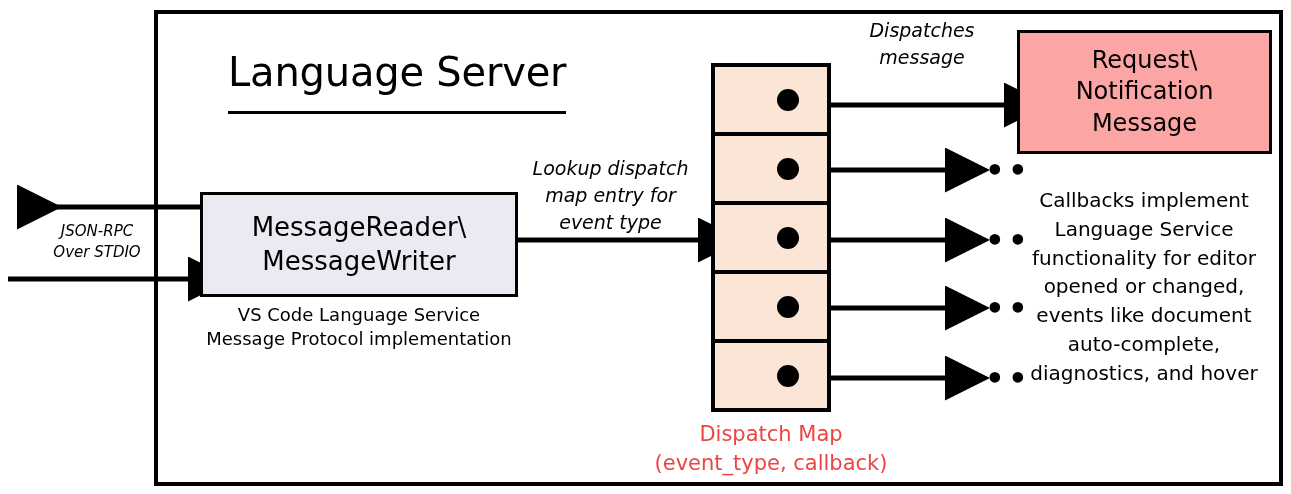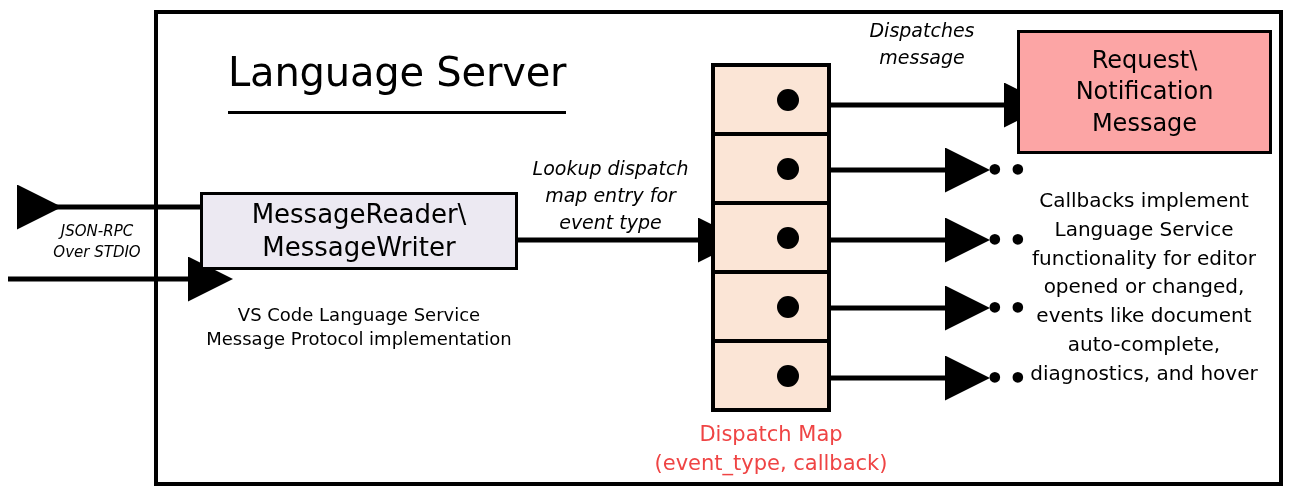--- a/index.html
+++ b/index.html
@@ -41,21 +41,21 @@
     border-bottom: 3px solid #000000;
     padding-bottom: 18px;
   }
 
   
   .reader-box {
     position: absolute;
     left: 200px;
     top: 192px;
     width: 318px;
-    height: 78px;
+    height: 105px;
     border: 3px solid #000000;
     box-sizing: border-box;
     background: #ece9f2;
     display: flex;
     flex-direction: column;
     align-items: center;
     justify-content: center;
   }
   .reader-box .line {
     font-size: 26px;

